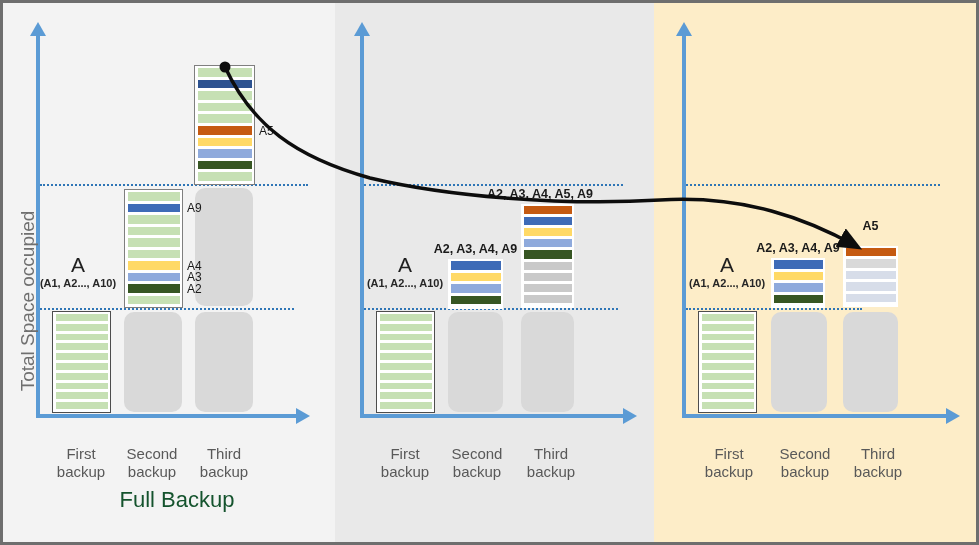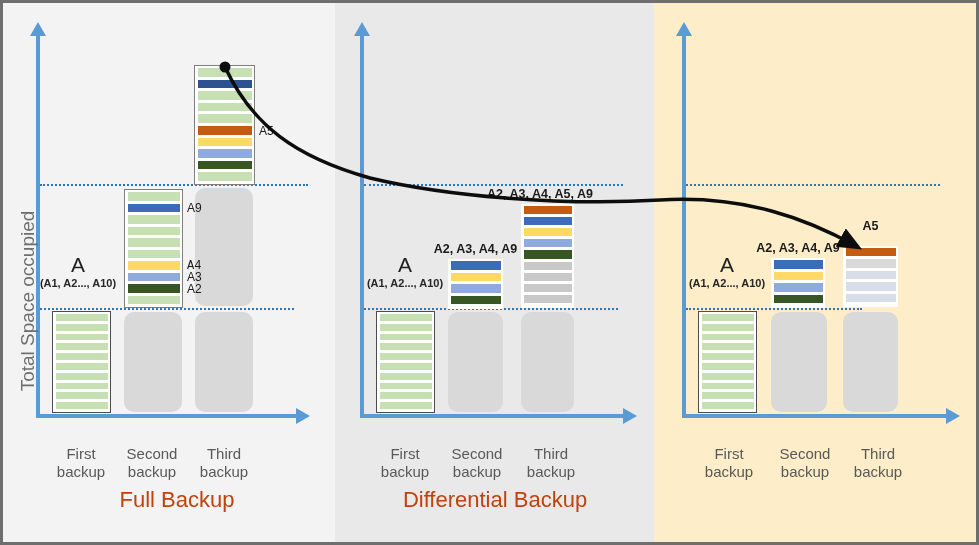--- a/index.html
+++ b/index.html
@@ -21,21 +21,21 @@
     border-top:8px solid transparent;border-bottom:8px solid transparent;
     border-left:14px solid #5b9bd5;}
   .gray-bar{position:absolute;background:#d9d9d9;border-radius:10px;z-index:2;}
   .striped-bar{position:absolute;background:#ffffff;z-index:2;}
   .striped-bar.b-dark{border:1.5px solid #4d4d4d;}
   .striped-bar.b-gray{border:1px solid #7f7f7f;}
   .stripe{position:absolute;left:2.5px;right:2.5px;}
   .stripe-label{position:absolute;transform:translateY(-50%);font-size:12px;color:#1a1a1a;z-index:4;white-space:nowrap;}
   .stack-label{position:absolute;transform:translateX(-50%);font-size:12.5px;font-weight:600;color:#1a1a1a;z-index:4;white-space:nowrap;}
   .col-label{position:absolute;transform:translateX(-50%);font-size:15px;line-height:18px;color:#595959;text-align:center;white-space:pre-line;z-index:4;}
-  .panel-title{position:absolute;transform:translateX(-50%);font-size:22px;color:#c2410c;z-index:4;white-space:nowrap;}
+  .panel-title{position:absolute;transform:translateX(-50%);font-size:22px;color:#14532d;z-index:4;white-space:nowrap;}
   .annotation{position:absolute;transform:translateX(-50%);text-align:center;z-index:4;}
   .annotation .a-main{font-size:21px;line-height:23px;color:#1f1f1f;}
   .annotation .a-sub{font-size:11px;line-height:15px;font-weight:600;color:#262626;white-space:nowrap;}
   #y-axis-title{
     position:absolute;left:-117px;top:290px;width:290px;height:22px;
     transform:rotate(-90deg);text-align:center;
     font-size:19px;color:#6f6f6f;z-index:4;
   }
   #curve-overlay{position:absolute;left:0;top:0;z-index:5;pointer-events:none;}
   #frame{position:absolute;left:0;top:0;right:0;bottom:0;border:3px solid #6e6e6e;z-index:6;pointer-events:none;}
@@ -75,21 +75,21 @@
       <div class="stripe" style="top: 25px; height: 8.5px; background: rgb(198, 224, 180);"></div>
       <div class="stripe" style="top: 36.5px; height: 8.5px; background: rgb(198, 224, 180);"></div>
       <div class="stripe" style="top: 48px; height: 8.5px; background: rgb(198, 224, 180);"></div>
       <div class="stripe" style="top: 59.5px; height: 8.5px; background: rgb(198, 224, 180);"></div>
       <div class="stripe" style="top: 71px; height: 8.5px; background: rgb(255, 217, 102);"></div>
       <div class="stripe" style="top: 82.5px; height: 8.5px; background: rgb(143, 170, 220);"></div>
       <div class="stripe" style="top: 94px; height: 8.5px; background: rgb(55, 86, 35);"></div>
       <div class="stripe" style="top: 105.5px; height: 8.5px; background: rgb(198, 224, 180);"></div>
     </div>
     <div class="stripe-label" style="left: 187px; top: 208.25px;">A9</div>
-    <div class="stripe-label" style="left: 187px; top: 265.75px; font-family: Liberation Mono, monospace;">A4</div>
+    <div class="stripe-label" style="left: 187px; top: 265.75px;">A4</div>
     <div class="stripe-label" style="left: 187px; top: 277.25px;">A3</div>
     <div class="stripe-label" style="left: 187px; top: 288.75px;">A2</div>
     <div class="col-label" style="left: 152px; top: 445px;">Second
 backup</div>
     <div class="gray-bar" style="left: 195px; top: 188px; width: 58px; height: 118px;"></div>
     <div class="gray-bar" style="left: 195px; top: 312px; width: 58px; height: 100px;"></div>
     <div class="striped-bar b-gray" style="left: 194px; top: 65px; width: 61px; height: 120px;">
       <div class="stripe" style="top: 2px; height: 8.6px; background: rgb(198, 224, 180);"></div>
       <div class="stripe" style="top: 13.6px; height: 8.6px; background: rgb(45, 82, 144);"></div>
       <div class="stripe" style="top: 25.2px; height: 8.6px; background: rgb(198, 224, 180);"></div>
@@ -152,21 +152,20 @@
       <div class="stripe" style="top: 79.7778px; height: 8.11111px; background: rgb(201, 201, 201);"></div>
       <div class="stripe" style="top: 90.8889px; height: 8.11111px; background: rgb(201, 201, 201);"></div>
     </div>
     <div class="stack-label" style="left: 540px; top: 187px;">A2, A3, A4, A5, A9</div>
     <div class="col-label" style="left: 551px; top: 445px;">Third
 backup</div>
     <div class="annotation" style="left: 405px; top: 253px;">
       <div class="a-main">A</div>
       <div class="a-sub">(A1, A2..., A10)</div>
     </div>
-    <div class="panel-title" style="left: 495px; top: 487px;">Differential Backup</div>
     <div class="panel-bg" style="left: 654px; width: 325px; background: rgb(253, 237, 200);"></div>
     <div class="dotted" style="left: 686px; top: 184px; width: 254px; height: 0px;"></div>
     <div class="dotted" style="left: 686px; top: 308px; width: 176px; height: 0px;"></div>
     <div class="axis" style="left: 682px; top: 34px; width: 4px; height: 384px;"></div>
     <div class="arrow-up" style="left: 676px; top: 22px;"></div>
     <div class="axis" style="left: 682px; top: 414px; width: 264px; height: 4px;"></div>
     <div class="arrow-right" style="left: 946px; top: 408px;"></div>
     <div class="striped-bar b-dark" style="left: 698px; top: 311px; width: 59px; height: 102px;">
       <div class="stripe" style="top: 2px; height: 6.8px; background: rgb(198, 224, 180);"></div>
       <div class="stripe" style="top: 11.8px; height: 6.8px; background: rgb(198, 224, 180);"></div>

